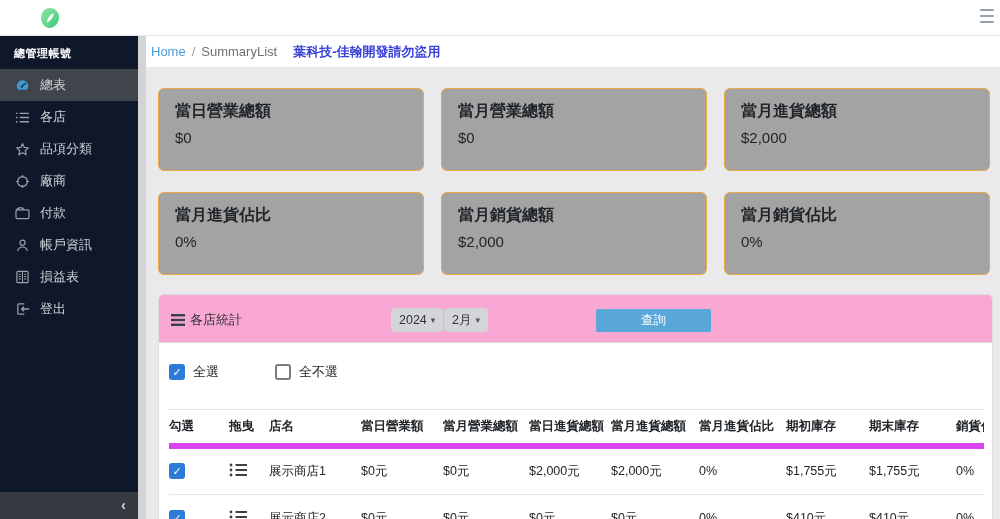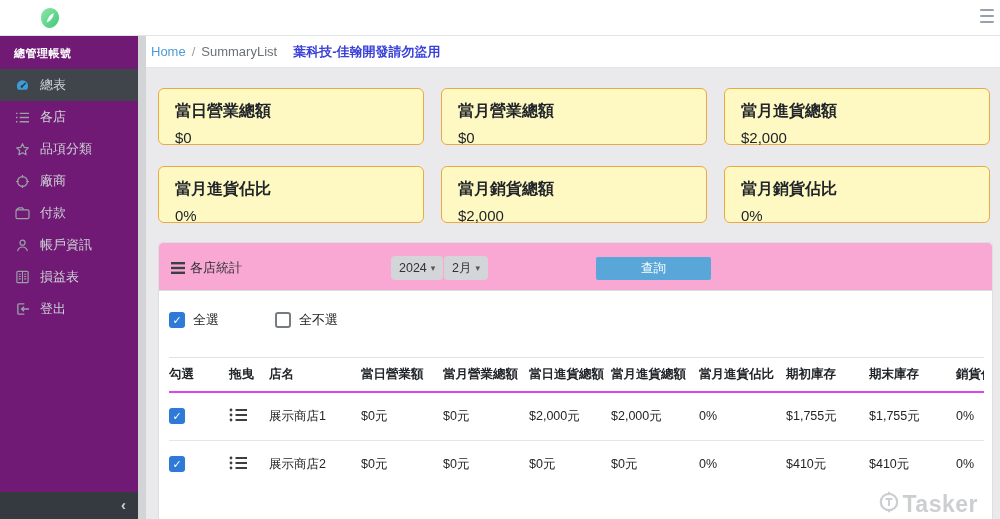--- a/index.html
+++ b/index.html
@@ -6,41 +6,41 @@
   html,body { width:1000px; height:519px; overflow:hidden; }
   body { font-family:"Liberation Sans","DejaVu Sans",sans-serif; position:relative; background:#eaeaec; }
 
   
   .topbar { position:absolute; top:0; left:0; width:1000px; height:36px; background:#fff; border-bottom:1px solid #e2e5e8; z-index:5; }
   .logo { position:absolute; left:40px; top:7px; width:20px; height:22px; }
   .hamburger { position:absolute; right:6px; top:9px; width:14px; height:14px; display:flex; flex-direction:column; justify-content:space-between; cursor:pointer; }
   .hamburger span { display:block; height:2px; background:#97a1ab; border-radius:1px; }
 
   
-  .sidebar { position:absolute; left:0; top:36px; bottom:0; width:138px; background:#701a75; }
+  .sidebar { position:absolute; left:0; top:36px; bottom:0; width:138px; background:#0f172a; }
   .acct { color:#fff; font-size:11px; font-weight:bold; padding:10px 14px 8px; letter-spacing:.5px; }
   .side-item { height:32px; display:flex; align-items:center; gap:10px; padding-left:14px; color:#ccd1d5; font-size:13px; cursor:pointer; }
   .side-item.active { background:#3f454b; }
   .sicon { width:16px; height:16px; display:inline-flex; align-items:center; justify-content:center; color:#9aa0a6; font-size:14px; }
   .side-foot { position:absolute; left:0; right:0; bottom:0; height:27px; background:#343a40; }
   .collapse { position:absolute; right:12px; top:4px; color:#cdd3d8; font-size:15px; font-weight:bold; cursor:pointer; line-height:18px; }
 
   
   .vstrip { position:absolute; left:138px; top:36px; bottom:0; width:8px; background:#d2d4d6; }
 
   
   .content { position:absolute; left:146px; top:36px; right:0; bottom:0; background:#eaeaec; overflow:hidden; }
   .crumbbar { height:32px; background:#fff; border-bottom:1px solid #e4e7e9; display:flex; align-items:center; font-size:13px; padding-left:5px; }
   .crumb-home { color:#4e9ad4; cursor:pointer; }
   .crumb-sep { color:#9aa0a5; margin:0 6px; }
   .crumb-cur { color:#6b7176; }
   .notice { color:#3a41d8; font-weight:bold; margin-left:16px; font-size:13px; }
 
   .cards { padding:20px 10px 0 12px; display:grid; grid-template-columns:repeat(3,1fr); gap:21px 17px; }
-  .card { height:57px; background:#fef9c3; border:1px solid #e9a944; border-radius:6px; padding:12px 16px 0; }
+  .card { height:83px; background:#a3a3a3; border:1px solid #e9a944; border-radius:6px; padding:12px 16px 0; }
   .card-title { font-size:16px; font-weight:bold; color:#212529; }
   .card-value { font-size:15px; color:#212529; margin-top:7px; }
 
   
   .panel { margin:19px 7px 0 12px; background:#fff; border:1px solid #dcdfe2; border-radius:4px 4px 0 0; min-height:280px; position:relative; }
   .panel-head { height:48px; background:#f9a8d4; border-bottom:1px solid #dcdcdc; border-radius:4px 4px 0 0; position:relative; }
   .panel-title { position:absolute; left:12px; top:16px; font-size:13px; color:#333; display:flex; align-items:center; gap:5px; }
   .ptitle-icon { display:inline-flex; }
   .dd { position:absolute; top:13px; height:24px; background:#d3d5d8; border:none; border-radius:4px; font-size:12.5px; color:#2f3337; padding:8px 8px; display:flex; align-items:center; gap:4px; cursor:pointer; font-family:inherit; }
   .dd .caret { font-size:9px; color:#555; }
@@ -51,21 +51,21 @@
   .panel-body { padding:20px 10px 0 10px; }
   .checkrow { display:flex; align-items:center; gap:8px; }
   .cb { width:16px; height:16px; border-radius:3px; display:inline-flex; align-items:center; justify-content:center; cursor:pointer; flex:none; }
   .cb.checked { background:#2e7ad7; color:#fff; font-size:11px; line-height:1; }
   .cb.un { background:#fff; border:2px solid #767c82; }
   .cklabel { font-size:13px; color:#212529;text-align:center; }
   .gap2 { margin-left:48px; }
 
   .tblwrap { margin-top:28px; overflow:hidden; width:815px; }
   table { table-layout:fixed; width:897px; border-collapse:collapse; }
-  th { text-align:left; font-size:12.5px; font-weight:bold; color:#212529; padding:8px 0; border-top:1px solid #e0e3e6; border-bottom:2px solid #d946ef; white-space:nowrap; }
+  th { text-align:left; font-size:12.5px; font-weight:bold; color:#212529; padding:8px 0; border-top:1px solid #e0e3e6; border-bottom:6px solid #d946ef; white-space:nowrap; }
   td { height:48px; font-size:12.5px; color:#212529; vertical-align:middle; white-space:nowrap; }
   tr + tr td { border-top:1px solid #e4e6e8; }
   .dragicon { display:inline-flex; cursor:grab; }
 
   .watermark { position:absolute; right:14px; bottom:3px; display:flex; align-items:center; gap:2px; opacity:.85; }
   .wm-text { font-size:23px; font-weight:bold; color:#c4c6c8; letter-spacing:.5px; }
 </style>
 </head>
 <body>
 

